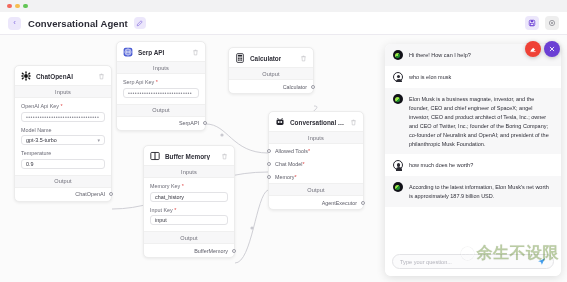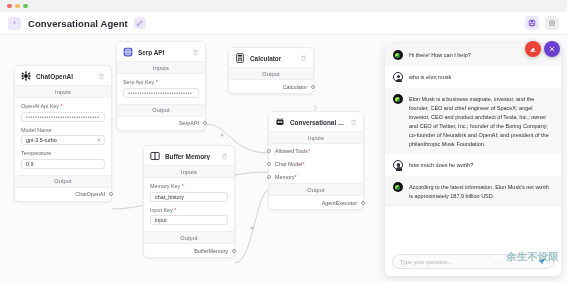--- a/index.html
+++ b/index.html
@@ -176,21 +176,21 @@
     content: ""; position: absolute; top: 4px; width: 1.6px; height: 1.6px;
     border-radius: 50%; background: #ffffff;
   }
   .wm-face::before { left: 3px; }
   .wm-face::after  { right: 3px; }
   .wm-smile {
     position: absolute; left: 3.2px; bottom: 2.6px; width: 5.4px; height: 2.6px;
     border-bottom: 1.3px solid #ffffff; border-radius: 0 0 5px 5px;
   }
   .wm-text {
-    font-size: 10px; font-weight: bold; color: #0f766e; letter-spacing: .5px;
+    font-size: 16px; font-weight: bold; color: #4d7c0f; letter-spacing: .5px;
     text-shadow: 0 0 1px rgba(110,110,120,.5);
     font-family: "DejaVu Sans", sans-serif;
   }
 </style>
 </head>
 <body>
 
 <div id="app">
 
   <div class="titlebar">

